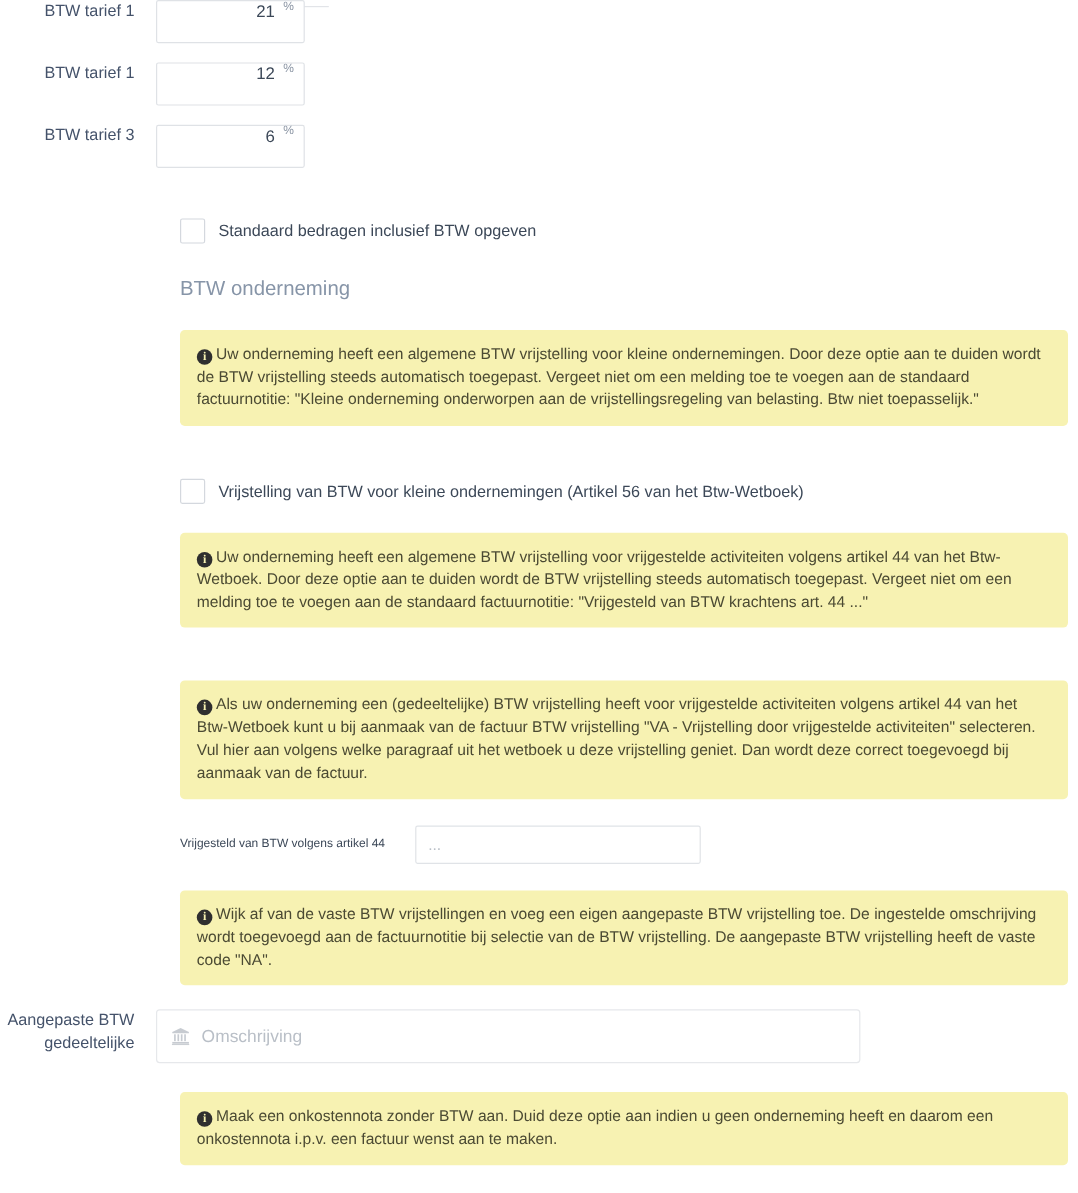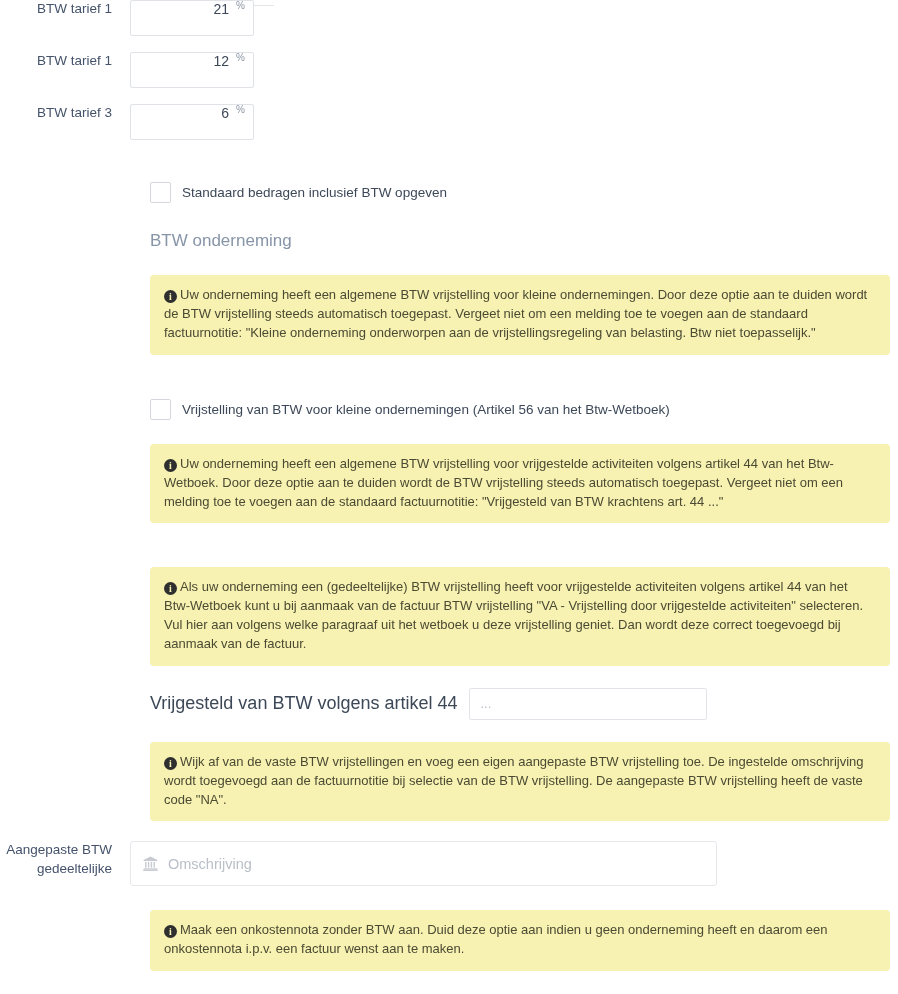--- a/index.html
+++ b/index.html
@@ -136,23 +136,23 @@
     margin-right: 3px;
   }
   .info-text { }
 
   
   .inline-field {
     display: flex;
     align-items: center;
   }
   .inline-field-label {
-    font-size: 18px;
+    font-size: 10px;
     color: #3c4858;
-    margin-right: 12px;
+    margin-right: 25px;
     white-space: nowrap;
   }
   .text-input {
     height: 32px;
     border: 1px solid #e0e3e7;
     background: #fff;
     border-radius: 2px;
     display: flex;
     align-items: center;
     padding: 0 10px;

